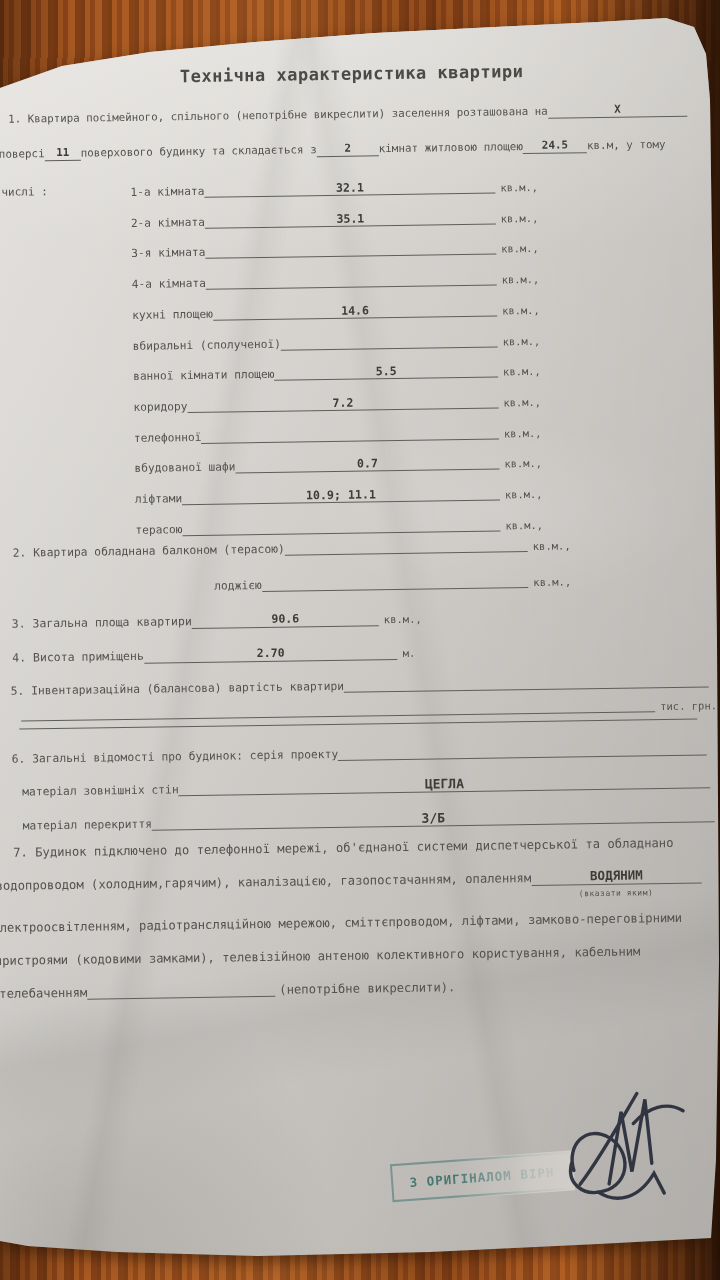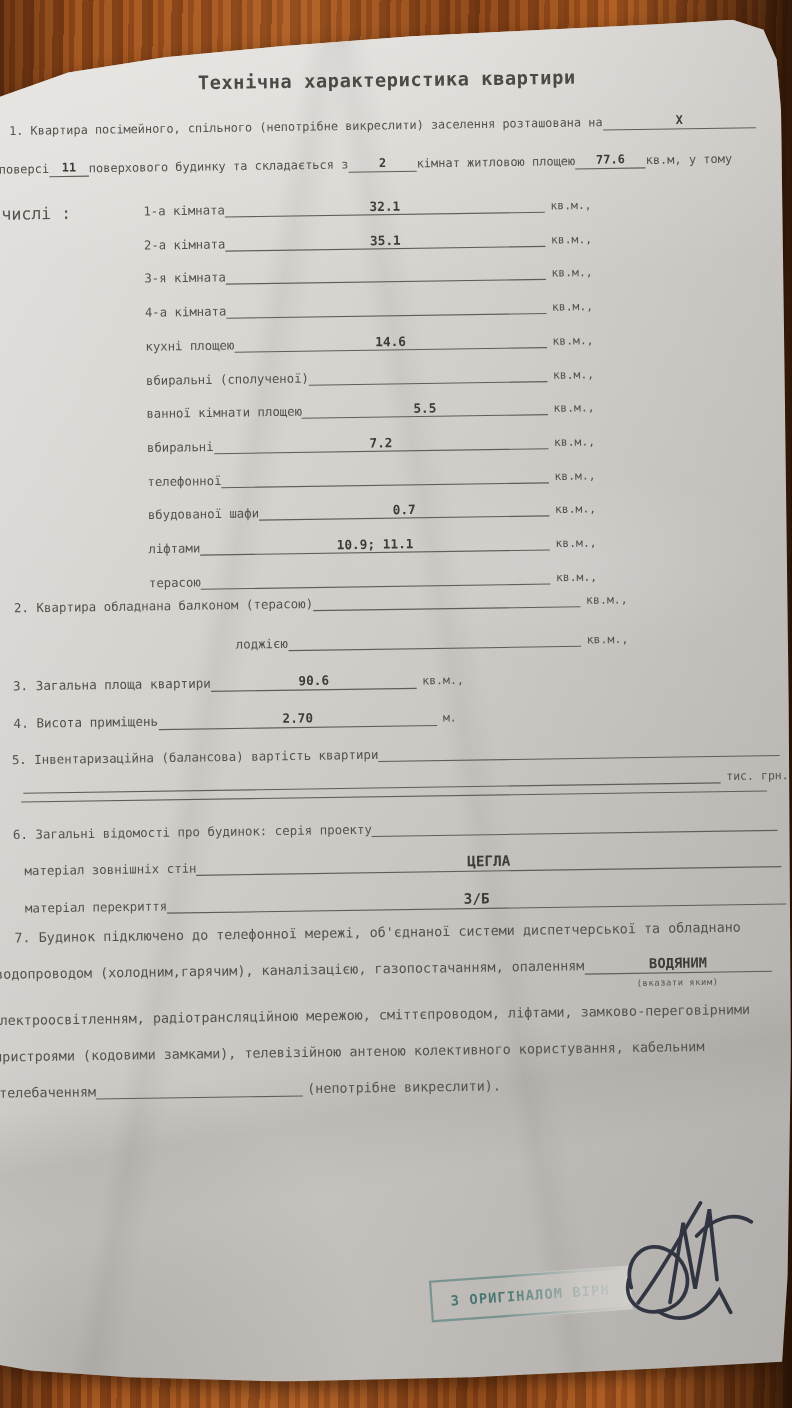--- a/index.html
+++ b/index.html
@@ -80,24 +80,24 @@
         <div class="line" style="left:16px;right:25px;top:112px;font-size:10.8px;">
           <span>1. Квартира посімейного, спільного (непотрібне викреслити) заселення розташована на</span>
           <span class="fill"><span>Х</span></span>
         </div>
         <div class="line" style="left:6px;right:18px;top:147px;font-size:10.9px;">
           <span>поверсі</span>
           <span class="fill fx" style="width:30px;"><span>11</span></span>
           <span>поверхового будинку та складається з</span>
           <span class="fill fx" style="width:56px;"><span>2</span></span>
           <span>кімнат житловою площею</span>
-          <span class="fill fx" style="width:58px;"><span>77.6</span></span>
+          <span class="fill fx" style="width:58px;"><span>24.5</span></span>
           <span>кв.м, у тому</span>
         </div>
-        <div class="line" style="left:8px;top:186px;font-size:15px;">
+        <div class="line" style="left:8px;top:186px;font-size:11px;">
           <span>числі :</span>
         </div>
 
         <div class="rooms">
             <div class="room-row" style="top: 0px;">
               <span>1-а кімната</span>
               <span class="fill"><span class="v">32.1</span></span>
               <span class="unit">кв.м.,</span>
             </div>
             <div class="room-row" style="top: 30.7px;">
@@ -124,21 +124,21 @@
               <span>вбиральні (сполученої)</span>
               <span class="fill"><span class="v"></span></span>
               <span class="unit">кв.м.,</span>
             </div>
             <div class="room-row" style="top: 184.2px;">
               <span>ванної кімнати площею</span>
               <span class="fill"><span class="v">5.5</span></span>
               <span class="unit">кв.м.,</span>
             </div>
             <div class="room-row" style="top: 214.9px;">
-              <span>вбиральні</span>
+              <span>коридору</span>
               <span class="fill"><span class="v">7.2</span></span>
               <span class="unit">кв.м.,</span>
             </div>
             <div class="room-row" style="top: 245.6px;">
               <span>телефонної</span>
               <span class="fill"><span class="v"></span></span>
               <span class="unit">кв.м.,</span>
             </div>
             <div class="room-row" style="top: 276.3px;">
               <span>вбудованої шафи</span>

